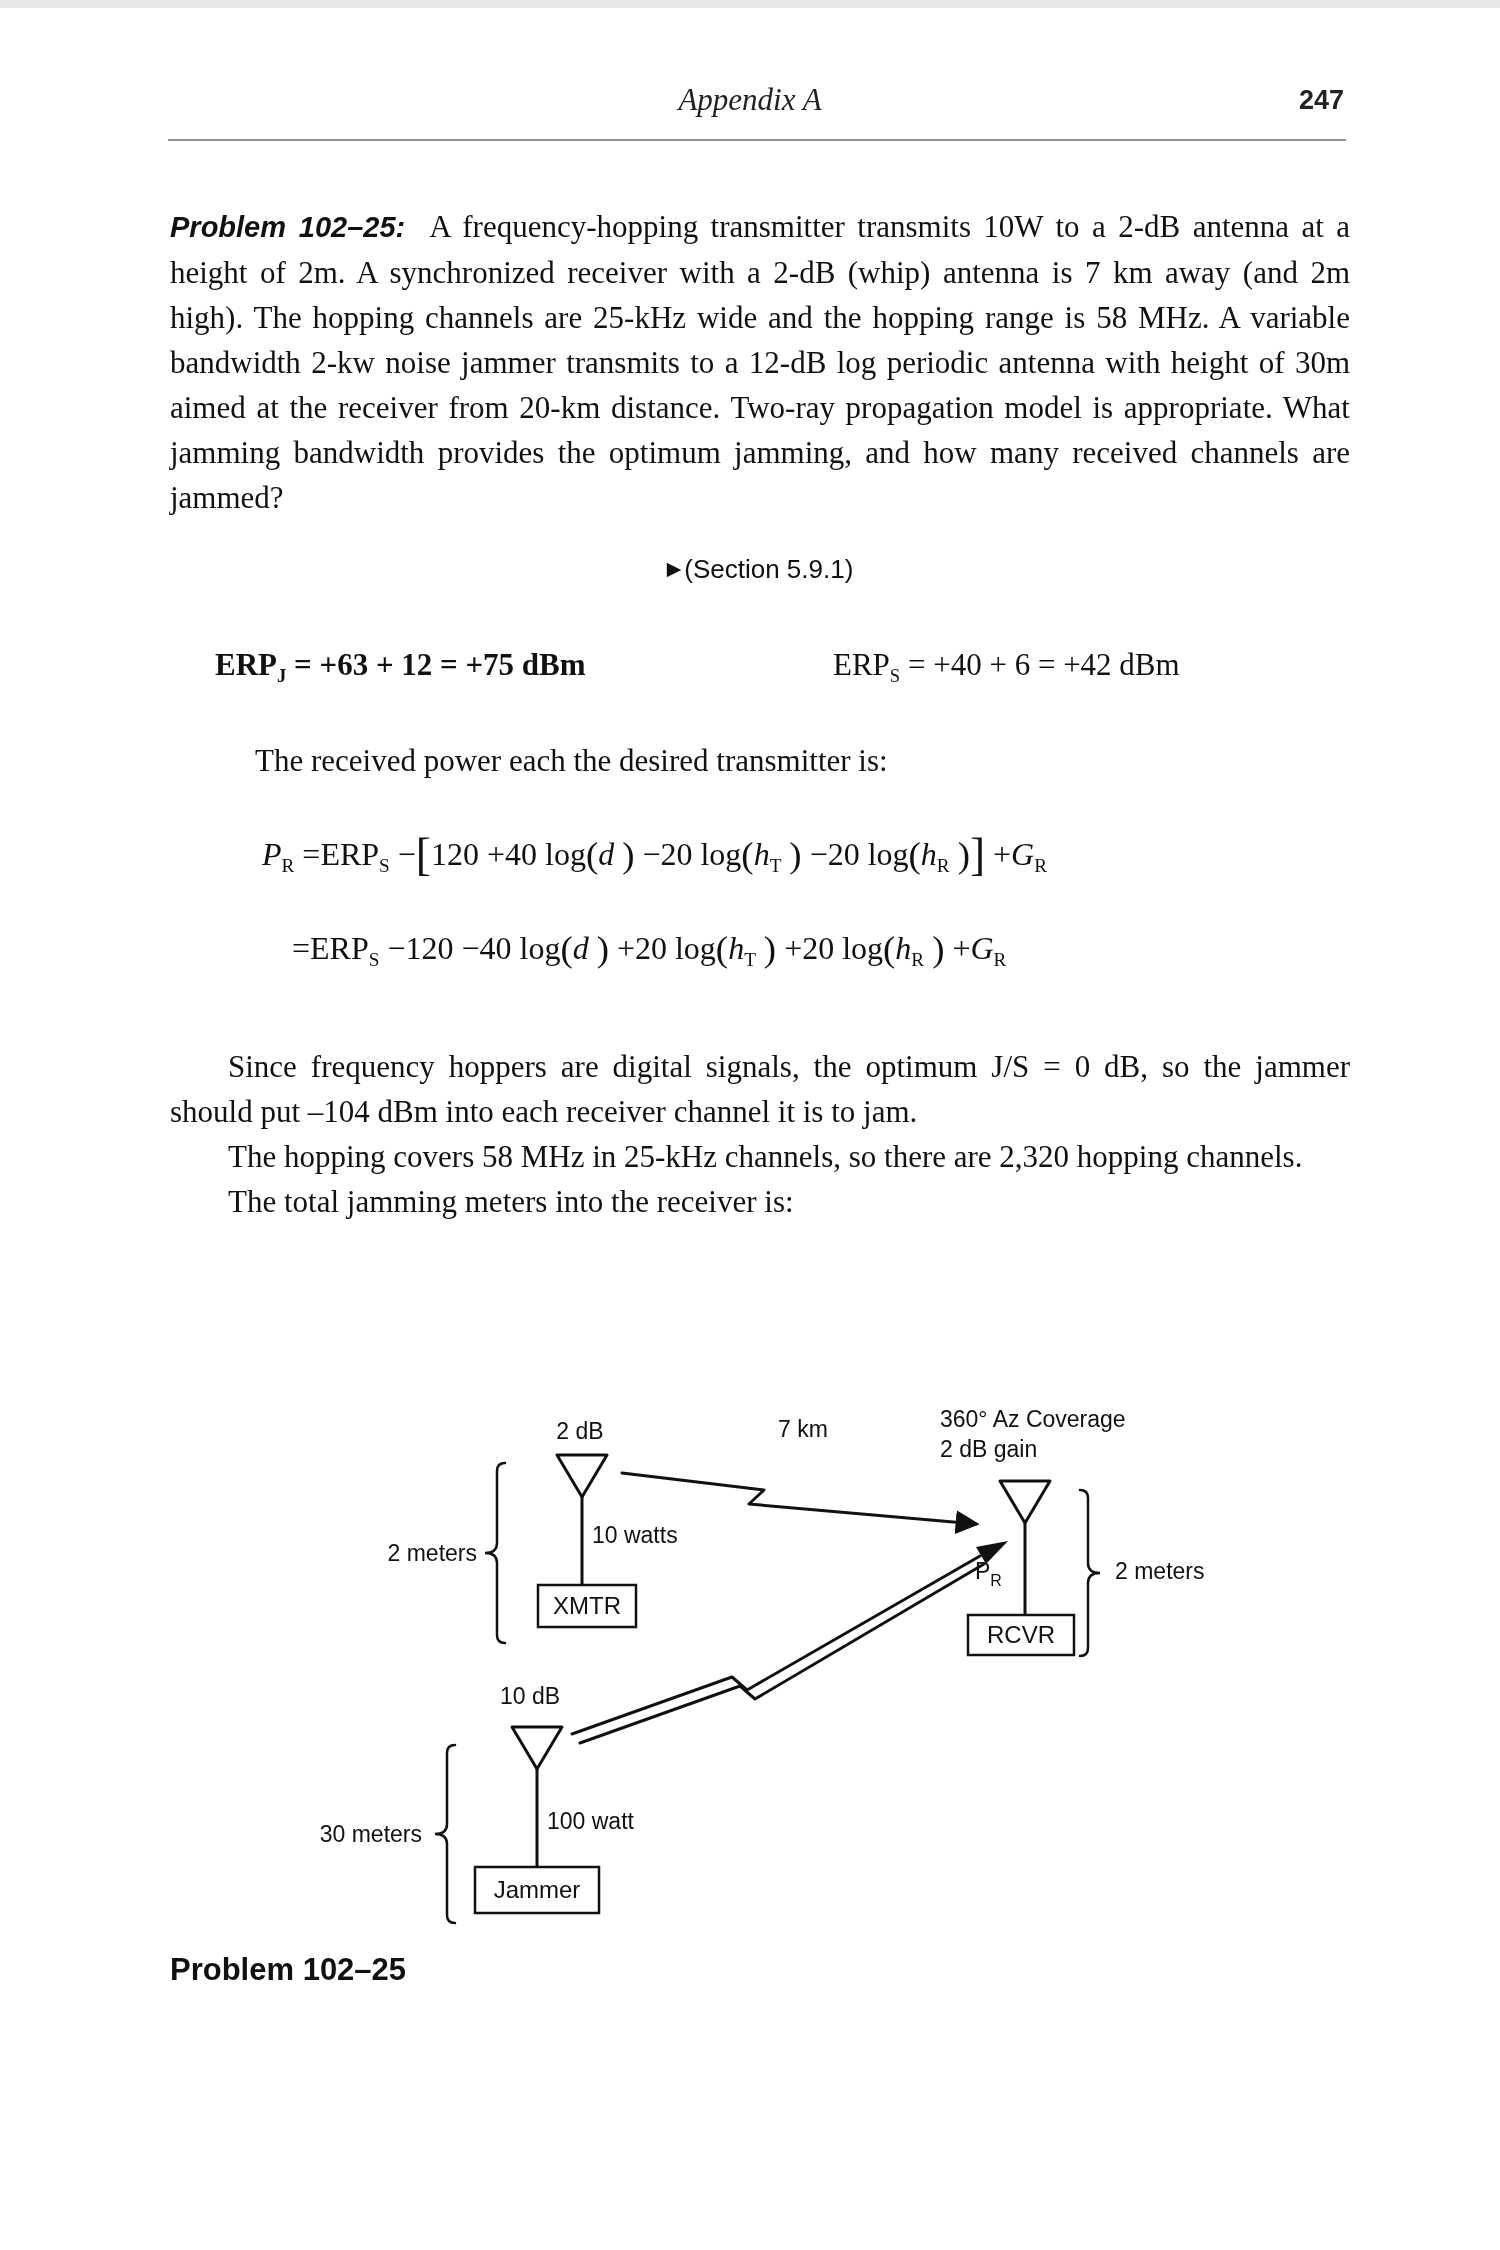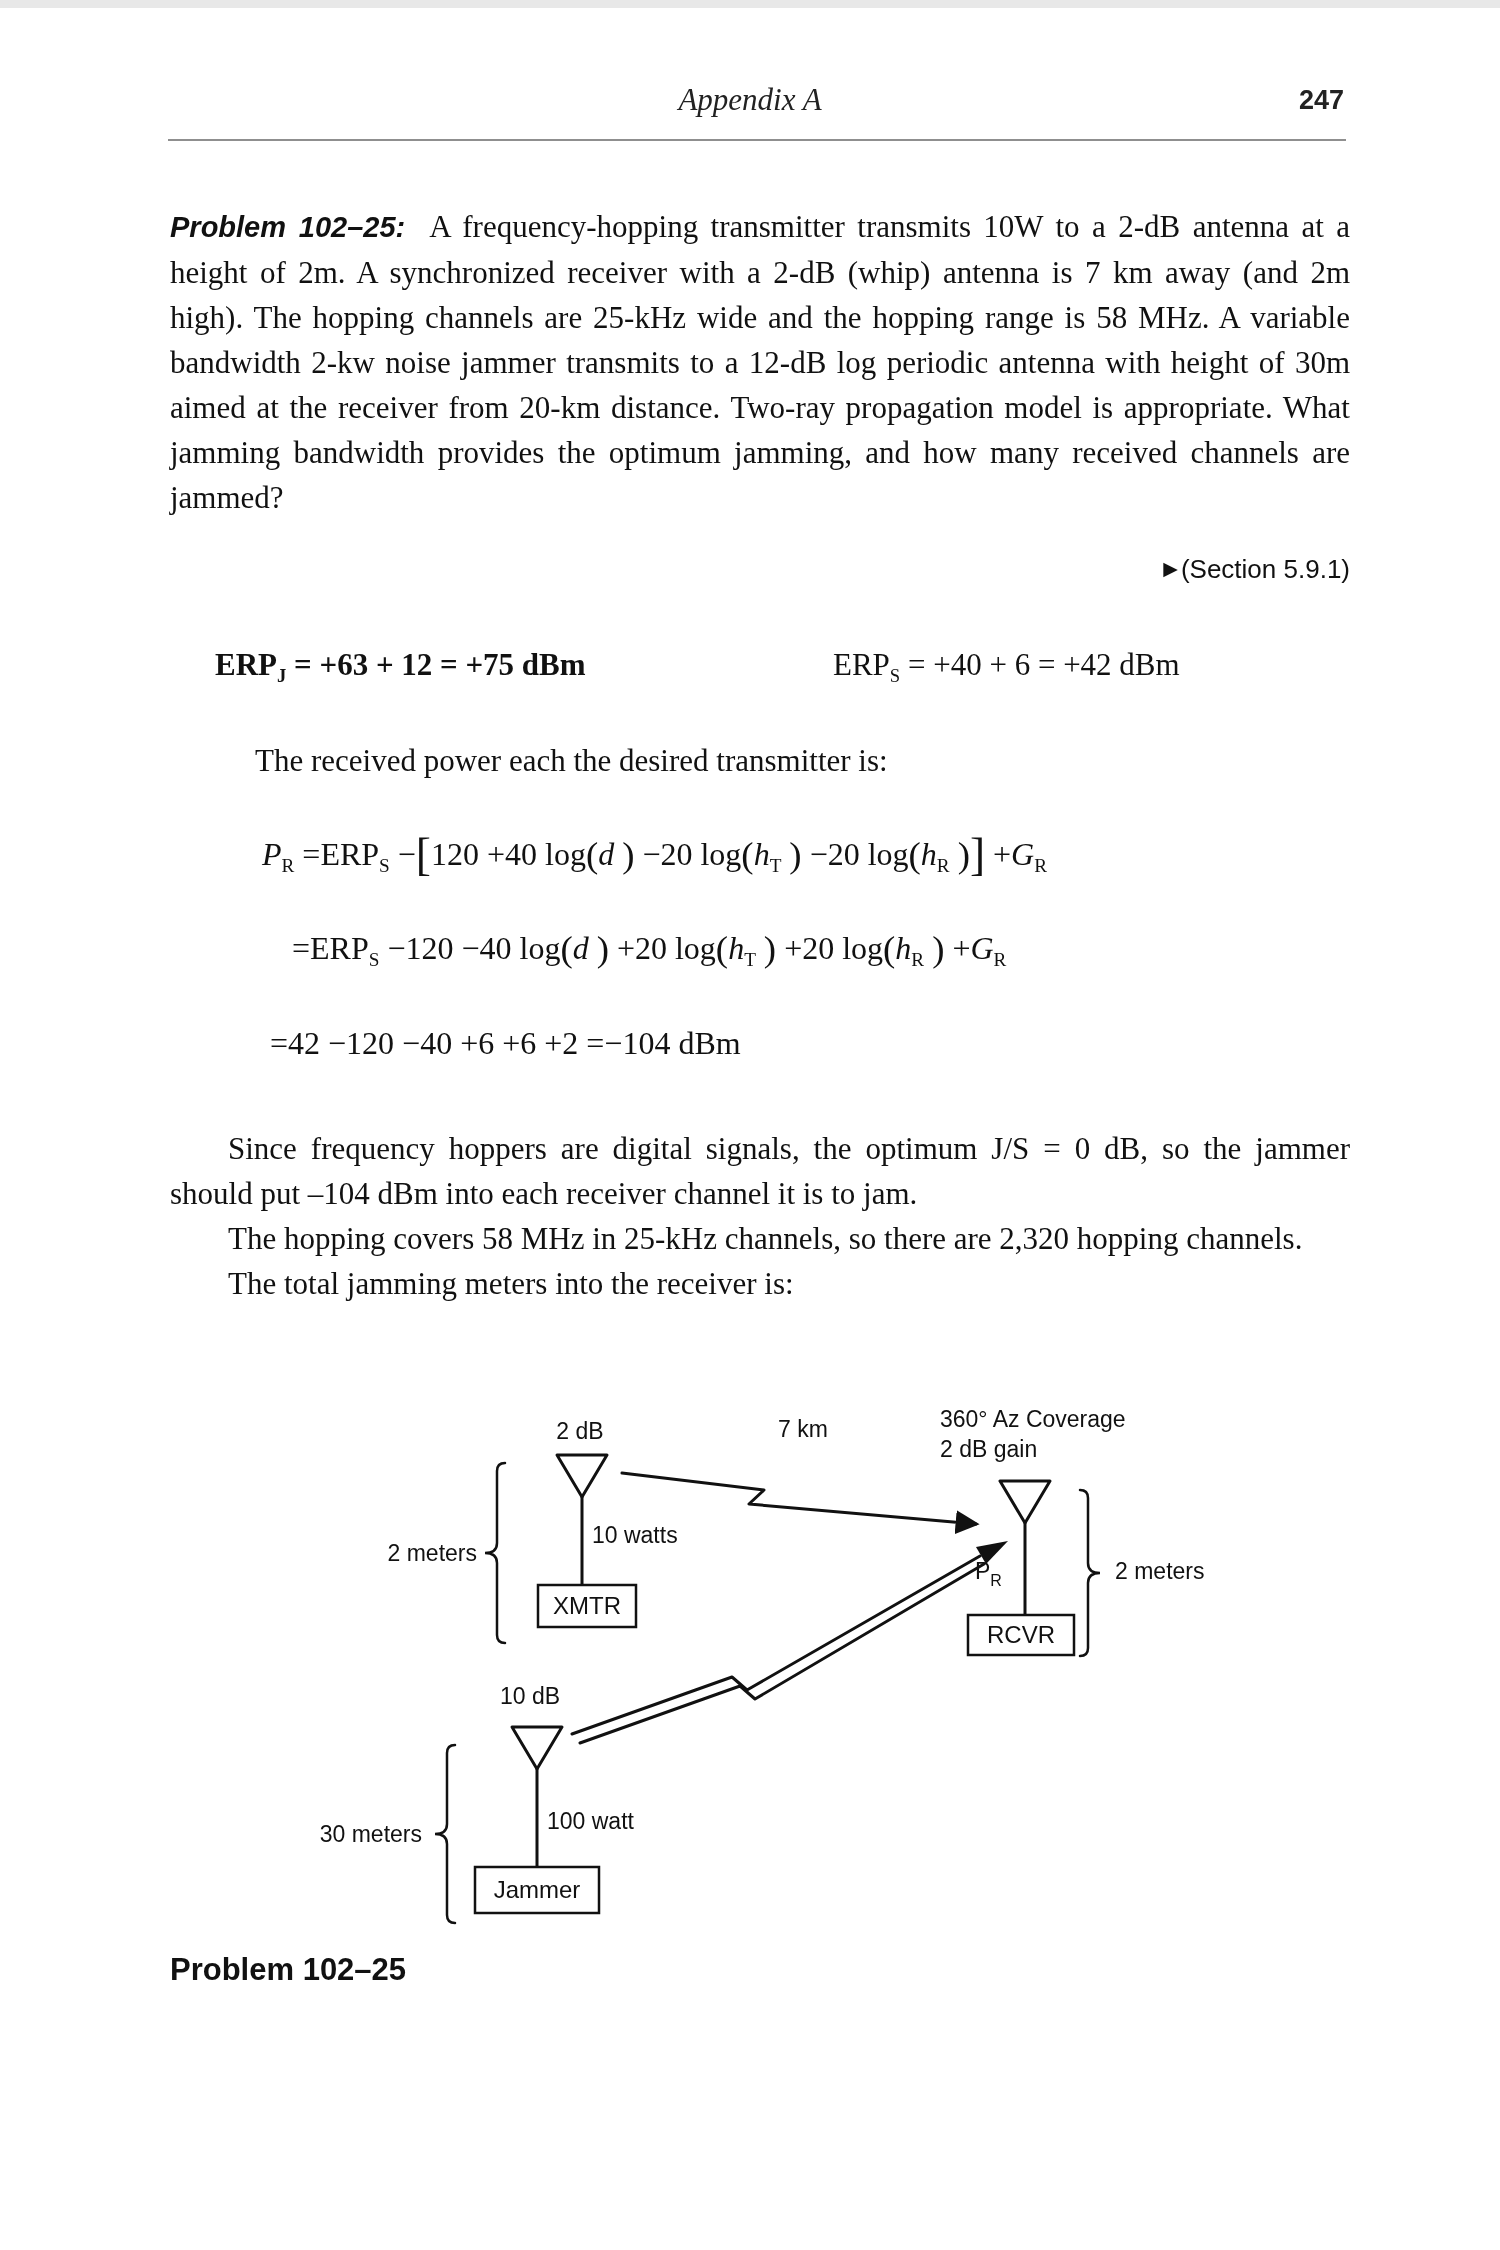--- a/index.html
+++ b/index.html
@@ -29,21 +29,21 @@
     position:absolute;left:170px;top:196px;width:1180px;
     font-size:31px;line-height:45px;text-align:justify;
   }
   .problem{margin:0;}
   .plabel{
     font-family:"Liberation Sans",sans-serif;
     font-weight:bold;font-style:italic;font-size:29px;
     padding-right:24px;
   }
   .secref{
-    margin-top:26px;text-align:right;
+    margin-top:26px;text-align:center;
     font-family:"Liberation Sans",sans-serif;font-size:26px;color:#111;
   }
   .marker{font-size:19px;vertical-align:3px;padding-right:3px;}
   .erp-line{margin-top:50px;text-align:left;padding-left:45px;white-space:nowrap;}
   .erp1{display:inline-block;width:618px;font-weight:bold;}
   .eq-intro{margin:40px 0 0;padding-left:85px;text-align:left;}
   .eqblock{margin-top:30px;font-size:32px;line-height:82px;text-align:left;}
   .eq1{padding-left:92px;}
   .eq2{padding-left:122px;}
   .eq3{padding-left:100px;}
@@ -85,21 +85,20 @@
 
     <div class="erp-line">
       <span class="erp1"><span class="m-n">ERP</span><span class="m-sub">J</span><span class="m-n"> = +63 + 12 = +75 dBm</span></span><span class="erp2"><span class="m-n">ERP</span><span class="m-sub">S</span><span class="m-n"> = +40 + 6 = +42 dBm</span></span>
     </div>
 
     <p class="eq-intro">The received power each the desired transmitter is:</p>
 
     <div class="eqblock">
       <div class="eq eq1"><span class="m-i">P</span><span class="m-sub">R</span><span class="m-n"> =ERP</span><span class="m-sub">S</span><span class="m-n"> −</span><span class="m-big">[</span><span class="m-n">120 +40 log</span><span class="m-bigp">(</span><span class="m-i">d</span><span class="m-n"> </span><span class="m-bigp">)</span><span class="m-n"> −20 log</span><span class="m-bigp">(</span><span class="m-i">h</span><span class="m-sub">T</span><span class="m-n"> </span><span class="m-bigp">)</span><span class="m-n"> −20 log</span><span class="m-bigp">(</span><span class="m-i">h</span><span class="m-sub">R</span><span class="m-n"> </span><span class="m-bigp">)</span><span class="m-big">]</span><span class="m-n"> +</span><span class="m-i">G</span><span class="m-sub">R</span></div>
       <div class="eq eq2"><span class="m-n">=ERP</span><span class="m-sub">S</span><span class="m-n"> −120 −40 log</span><span class="m-bigp">(</span><span class="m-i">d</span><span class="m-n"> </span><span class="m-bigp">)</span><span class="m-n"> +20 log</span><span class="m-bigp">(</span><span class="m-i">h</span><span class="m-sub">T</span><span class="m-n"> </span><span class="m-bigp">)</span><span class="m-n"> +20 log</span><span class="m-bigp">(</span><span class="m-i">h</span><span class="m-sub">R</span><span class="m-n"> </span><span class="m-bigp">)</span><span class="m-n"> +</span><span class="m-i">G</span><span class="m-sub">R</span></div>
-      <div class="eq eq3"><span class="m-n">=42 −120 −40 +6 +6 +2 =−104 dBm</span></div>
     </div>
 
     <div class="paras">
       <p>Since frequency hoppers are digital signals, the optimum J/S = 0 dB, so the jammer should put –104 dBm into each receiver channel it is to jam.</p>
       <p>The hopping covers 58 MHz in 25-kHz channels, so there are 2,320 hopping channels.</p>
       <p>The total jamming meters into the receiver is:</p>
     </div>
 
   </div>
 

